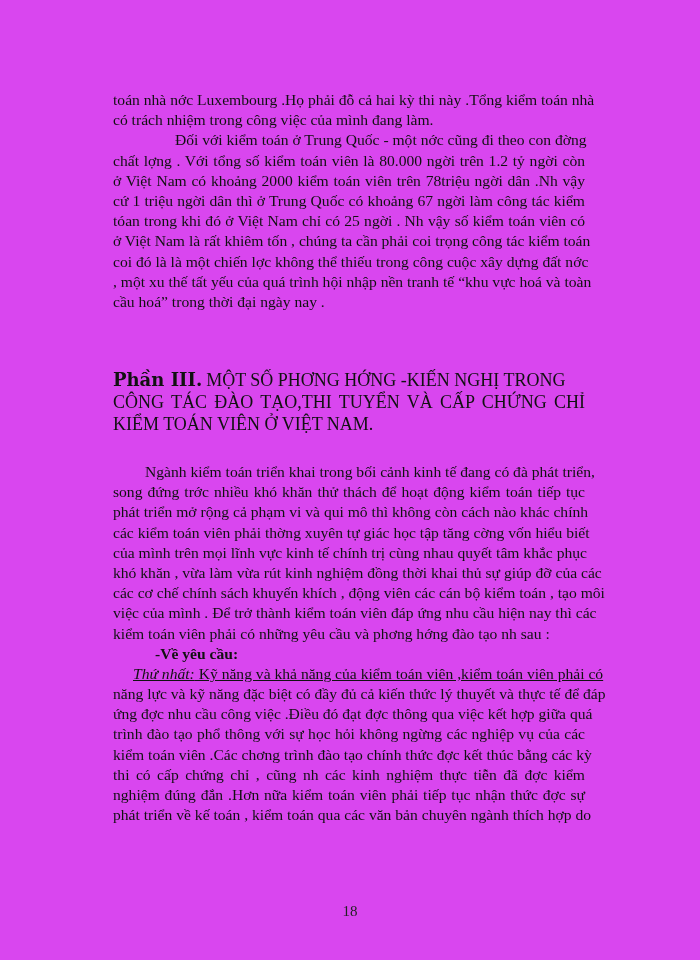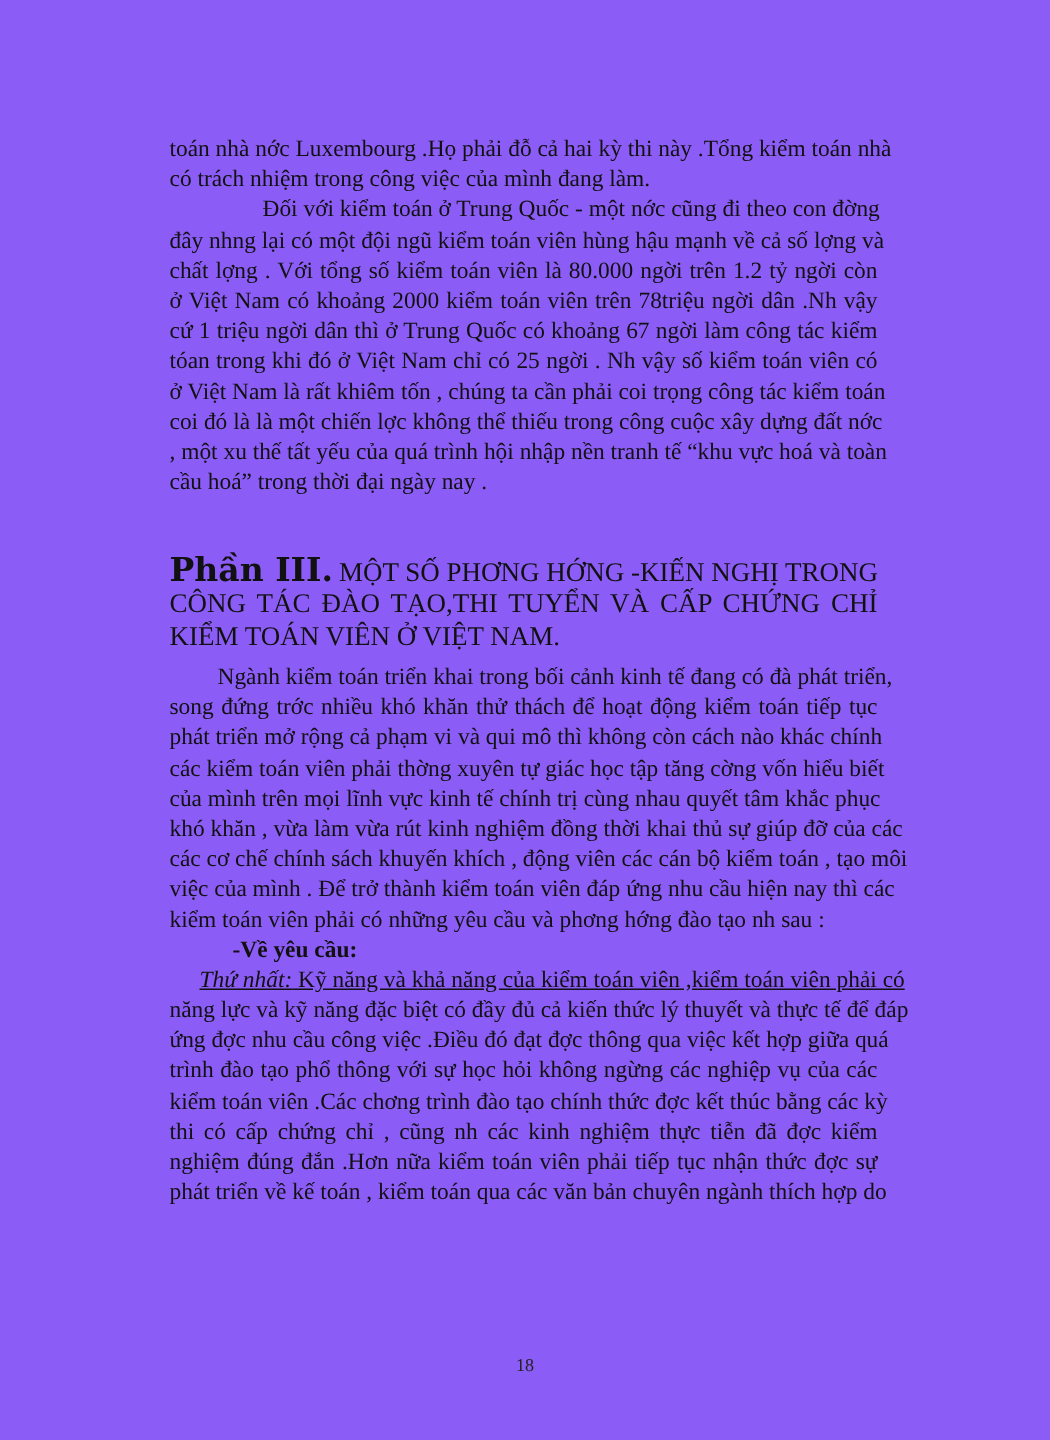--- a/index.html
+++ b/index.html
@@ -1,17 +1,17 @@
 <!DOCTYPE html>
 <html><head>
   <meta charset="utf-8">
   <style>
     html, body { margin: 0; padding: 0; background: #ffffff; }
     body { width: 700px; height: 960px; position: relative; overflow: hidden; }
-    .page { position: absolute; left: 0; top: 0; width: 700px; height: 960px; background: #8b5cf6; }
+    .page { position: absolute; left: 0; top: 0; width: 700px; height: 960px; background: #d946ef; }
     .body-text {
       position: absolute;
       left: 113px;
       width: 472px;
       font-family: "Liberation Serif", serif;
       font-size: 15.6px;
       color: #111;
       line-height: 20.2px;
       white-space: nowrap;
     }
@@ -25,65 +25,64 @@
       width: 472px;
       font-family: "Liberation Serif", serif;
       font-size: 18px;
       color: #111;
       line-height: 22px;
     }
     .heading .hl { display: block; height: 22px; white-space: nowrap; }
     .heading .part {
       font-family: "DejaVu Serif", serif;
       font-weight: bold;
-      font-size: 22px;
+      font-size: 18px;
       margin-right: 4px;
     }
     .bold { font-weight: bold; }
     .italic { font-style: italic; }
     .page-number {
       position: absolute;
       left: 0; width: 700px;
       top: 903px;
       text-align: center;
       font-family: "Liberation Serif", serif;
-      font-size: 12px;
+      font-size: 15px;
       color: #222;
     }
   </style>
 </head>
 <body>
 
 <div class="page">
 
   <div class="body-text" style="top:90px;">
     <span class="line justify">toán nhà nớc   Luxembourg .Họ phải đỗ cả hai kỳ thi này .Tổng kiểm toán nhà</span>
     <span class="line">có trách nhiệm trong công việc của mình đang làm.</span>
     <span class="line indent1" style="padding-left:62px;">Đối với kiểm toán ở Trung Quốc - một nớc   cũng đi theo con đờng</span>
-    <span class="line justify">đây nhng   lại có một đội ngũ kiểm toán viên hùng hậu mạnh về cả số lợng   và</span>
     <span class="line justify">chất  lợng   . Với tổng số kiểm toán viên là 80.000 ngời   trên 1.2 tỷ ngời   còn</span>
     <span class="line justify">ở Việt Nam có khoảng 2000 kiểm toán viên trên 78triệu ngời   dân .Nh   vậy</span>
     <span class="line justify">cứ 1 triệu ngời   dân thì ở Trung Quốc có khoảng 67 ngời   làm công tác kiểm</span>
     <span class="line justify">tóan trong khi đó ở Việt Nam chỉ có 25 ngời   . Nh   vậy số kiểm toán viên có</span>
     <span class="line justify">ở Việt Nam là rất khiêm tốn , chúng ta cần phải coi trọng công tác kiểm toán</span>
     <span class="line">coi đó là là một chiến lợc   không thể thiếu trong công cuộc xây dựng đất nớc</span>
     <span class="line justify">, một xu thế tất yếu của quá trình hội nhập nền tranh tế “khu vực hoá và toàn</span>
     <span class="line">cầu hoá” trong thời đại ngày nay .</span>
   </div>
 
   <div class="heading">
     <span class="hl">
       <span class="part">Phần III.</span><span>MỘT SỐ PHƠNG   HỚNG   -KIẾN NGHỊ TRONG</span>
     </span>
     <span class="hl justify">CÔNG TÁC ĐÀO TẠO,THI TUYỂN VÀ CẤP CHỨNG CHỈ</span>
     <span class="hl">KIỂM TOÁN VIÊN Ở VIỆT NAM.</span>
   </div>
 
   <div class="body-text" style="top:442px;">
-    <span class="line" style="padding-left:32px;">Ngành kiểm toán triển khai trong bối cảnh kinh tế đang có đà phát triển,</span>
+    <span class="line" style="padding-left:32px;margin-top:20px;">Ngành kiểm toán triển khai trong bối cảnh kinh tế đang có đà phát triển,</span>
     <span class="line justify">song đứng trớc   nhiều khó khăn thử thách để hoạt động kiểm toán tiếp tục</span>
     <span class="line justify">phát triển mở rộng cả phạm vi và qui mô thì không còn cách nào khác chính</span>
     <span class="line justify">các kiểm toán viên phải thờng   xuyên tự giác học tập tăng cờng   vốn hiểu biết</span>
     <span class="line justify">của mình trên mọi lĩnh vực kinh tế chính trị  cùng nhau quyết tâm khắc phục</span>
     <span class="line justify">khó khăn , vừa làm vừa rút kinh nghiệm đồng thời khai thủ sự giúp đỡ của các</span>
     <span class="line justify">các cơ chế chính sách khuyến khích , động viên các cán bộ kiểm toán , tạo môi</span>
     <span class="line justify">việc của mình . Để trở thành kiểm toán viên đáp ứng nhu cầu hiện nay thì các</span>
     <span class="line">kiểm toán viên phải có những yêu cầu và phơng   hớng   đào tạo nh   sau :</span>
     <span class="line bold" style="padding-left:42px;">-Về yêu cầu:</span>
     <span class="line justify" style="padding-left:20px;text-decoration:underline;"><span class="italic">Thứ nhất:</span><span> Kỹ năng và khả năng của kiểm toán viên ,kiểm toán viên phải có</span></span>

